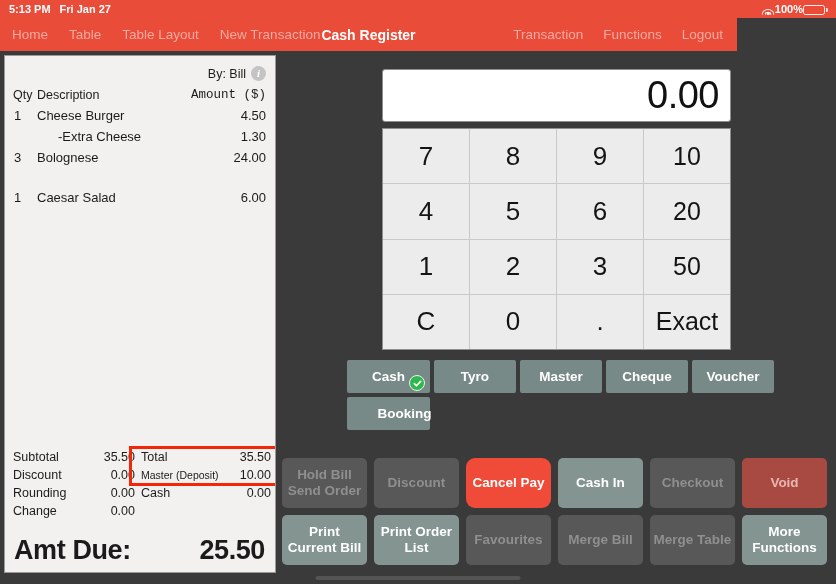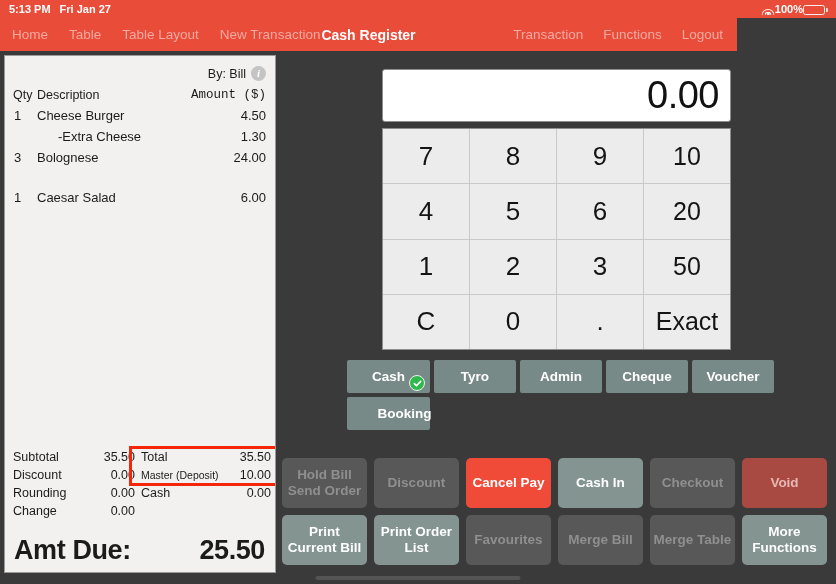--- a/index.html
+++ b/index.html
@@ -236,21 +236,21 @@
     display: flex; align-items: center; justify-content: center;
     text-align: center;
     font-size: 13.5px; font-weight: bold;
     line-height: 16px;
     cursor: pointer;
     user-select: none;
     padding: 0 3px;
   }
   .actbtn.enabled  { background: #839491; color: #ffffff; }
   .actbtn.disabled { background: #585858; color: #8f8f8f; cursor: default; }
-  .actbtn.danger   { background: #ef4b38; color: #ffffff; }
+  .actbtn.danger   { background: #ef4b38; color: #ffffff; border-radius: 9px; }
   .actbtn.void     { background: #a94a42; color: #e6b7b2; }
 
   .home-indicator {
     position: absolute; bottom: 4px; left: 50%;
     transform: translateX(-50%);
     width: 205px; height: 4px;
     border-radius: 2px;
     background: #545454;
   }
 </style>
@@ -402,21 +402,21 @@
             <span class="check-badge">
               <svg width="9" height="9" viewBox="0 0 12 12">
                 <path d="M1.8 6.2 L4.6 9 L10.2 3.2" stroke="#ffffff" stroke-width="2.2" fill="none" stroke-linecap="round" stroke-linejoin="round"></path>
               </svg>
             </span>
           </div>
           <div class="paybtn w-std">
             <span>Tyro</span>
           </div>
           <div class="paybtn w-std">
-            <span>Admin</span>
+            <span>Master</span>
           </div>
           <div class="paybtn w-std">
             <span>Cheque</span>
           </div>
           <div class="paybtn w-std">
             <span>Voucher</span>
           </div>
         </div>
       <div class="payrow" id="payrow2">
           <div class="paybtn w-booking">

